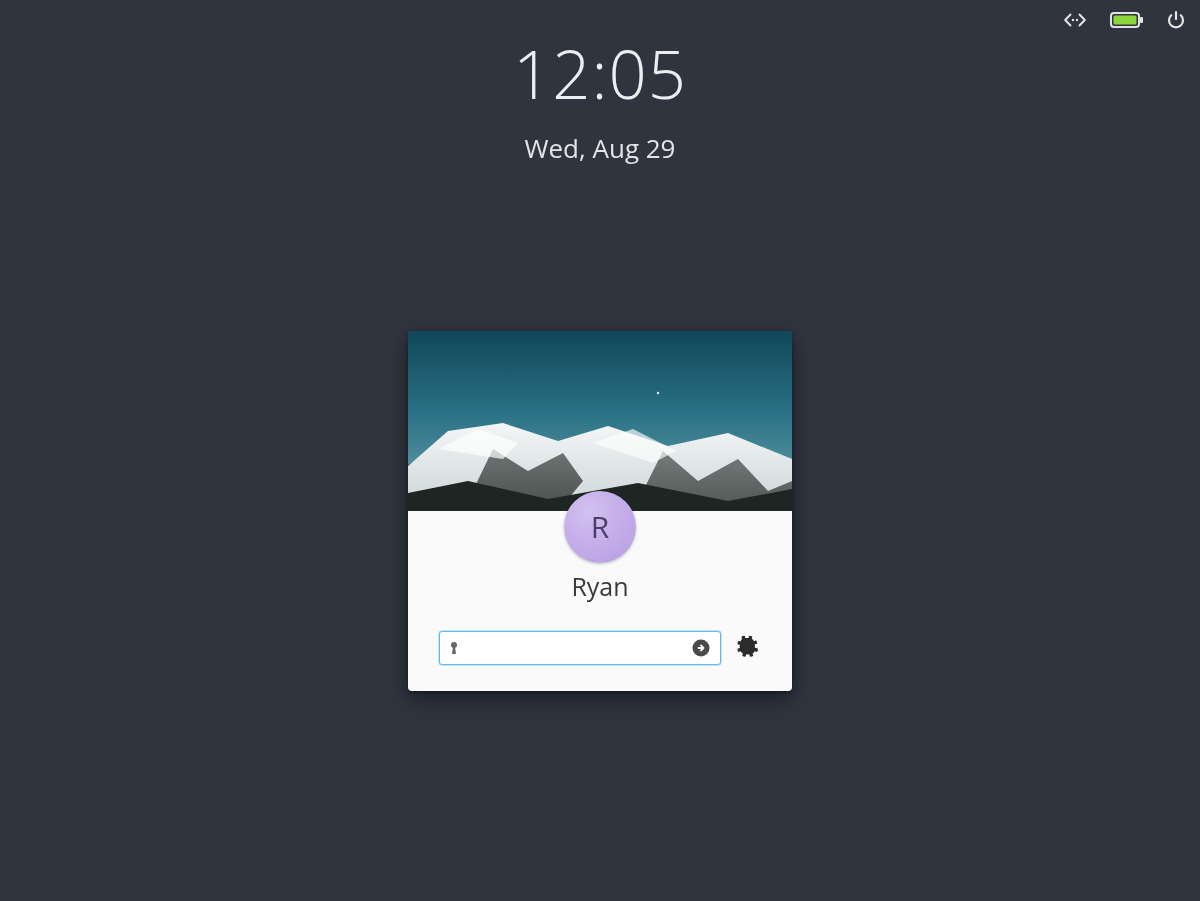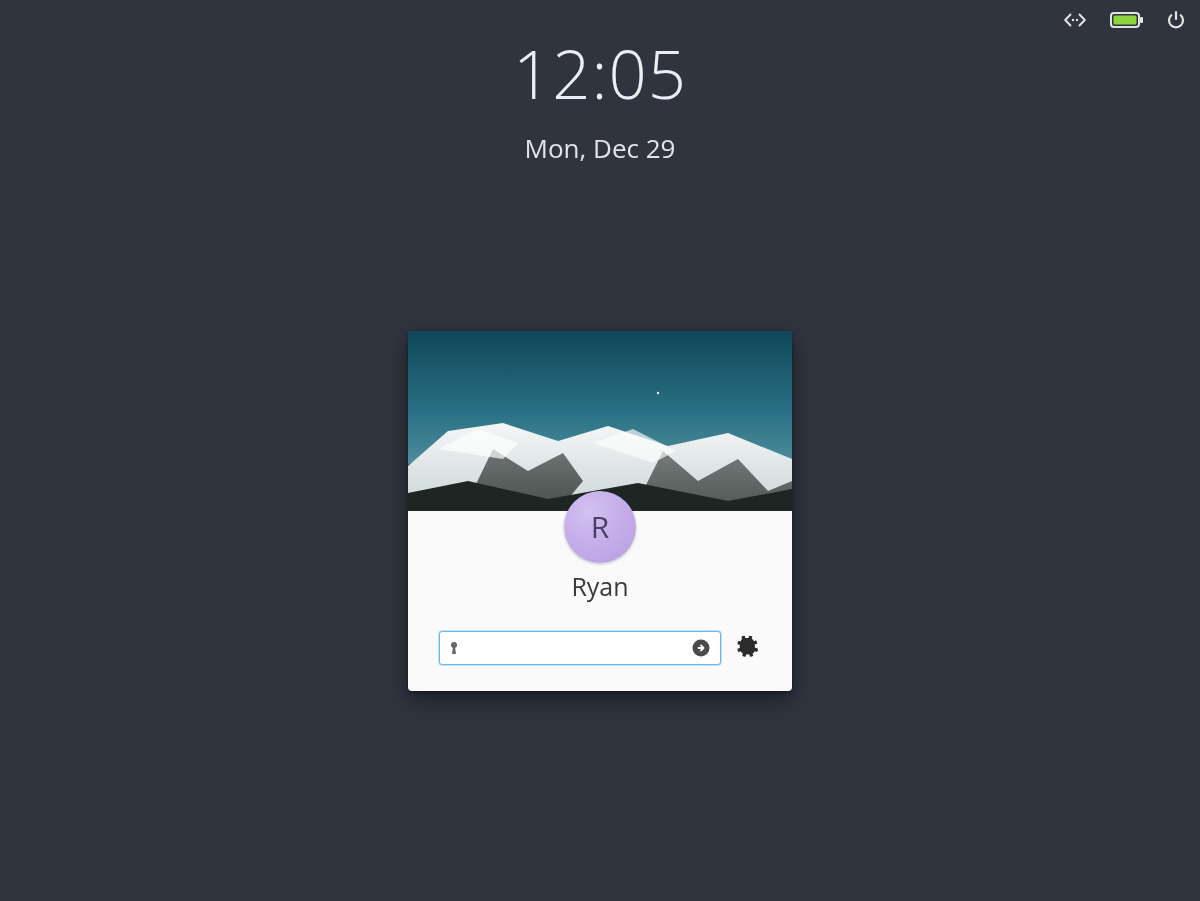--- a/index.html
+++ b/index.html
@@ -163,21 +163,21 @@
   <span class="icon">
     <svg width="20" height="20" viewBox="0 0 20 20">
       <path d="M10 2 L10 9" stroke="#e3e3e3" stroke-width="2.2" stroke-linecap="round"></path>
       <path d="M5.2 5.2 A7 7 0 1 0 14.8 5.2" fill="none" stroke="#e3e3e3" stroke-width="2.2" stroke-linecap="round"></path>
     </svg>
   </span>
 </div>
 
 <div class="clock-block">
   <div class="clock-time">12:05</div>
-  <div class="clock-date">Mon, Dec 29</div>
+  <div class="clock-date">Wed, Aug 29</div>
 </div>
 
 <div class="login-card">
 
   <div class="card-banner">
     <svg viewBox="0 0 384 180" preserveAspectRatio="xMidYMid slice">
 
       <defs>
         <linearGradient id="sky" x1="0" y1="0" x2="0" y2="1">
           <stop offset="0%" stop-color="#10475a"></stop>

